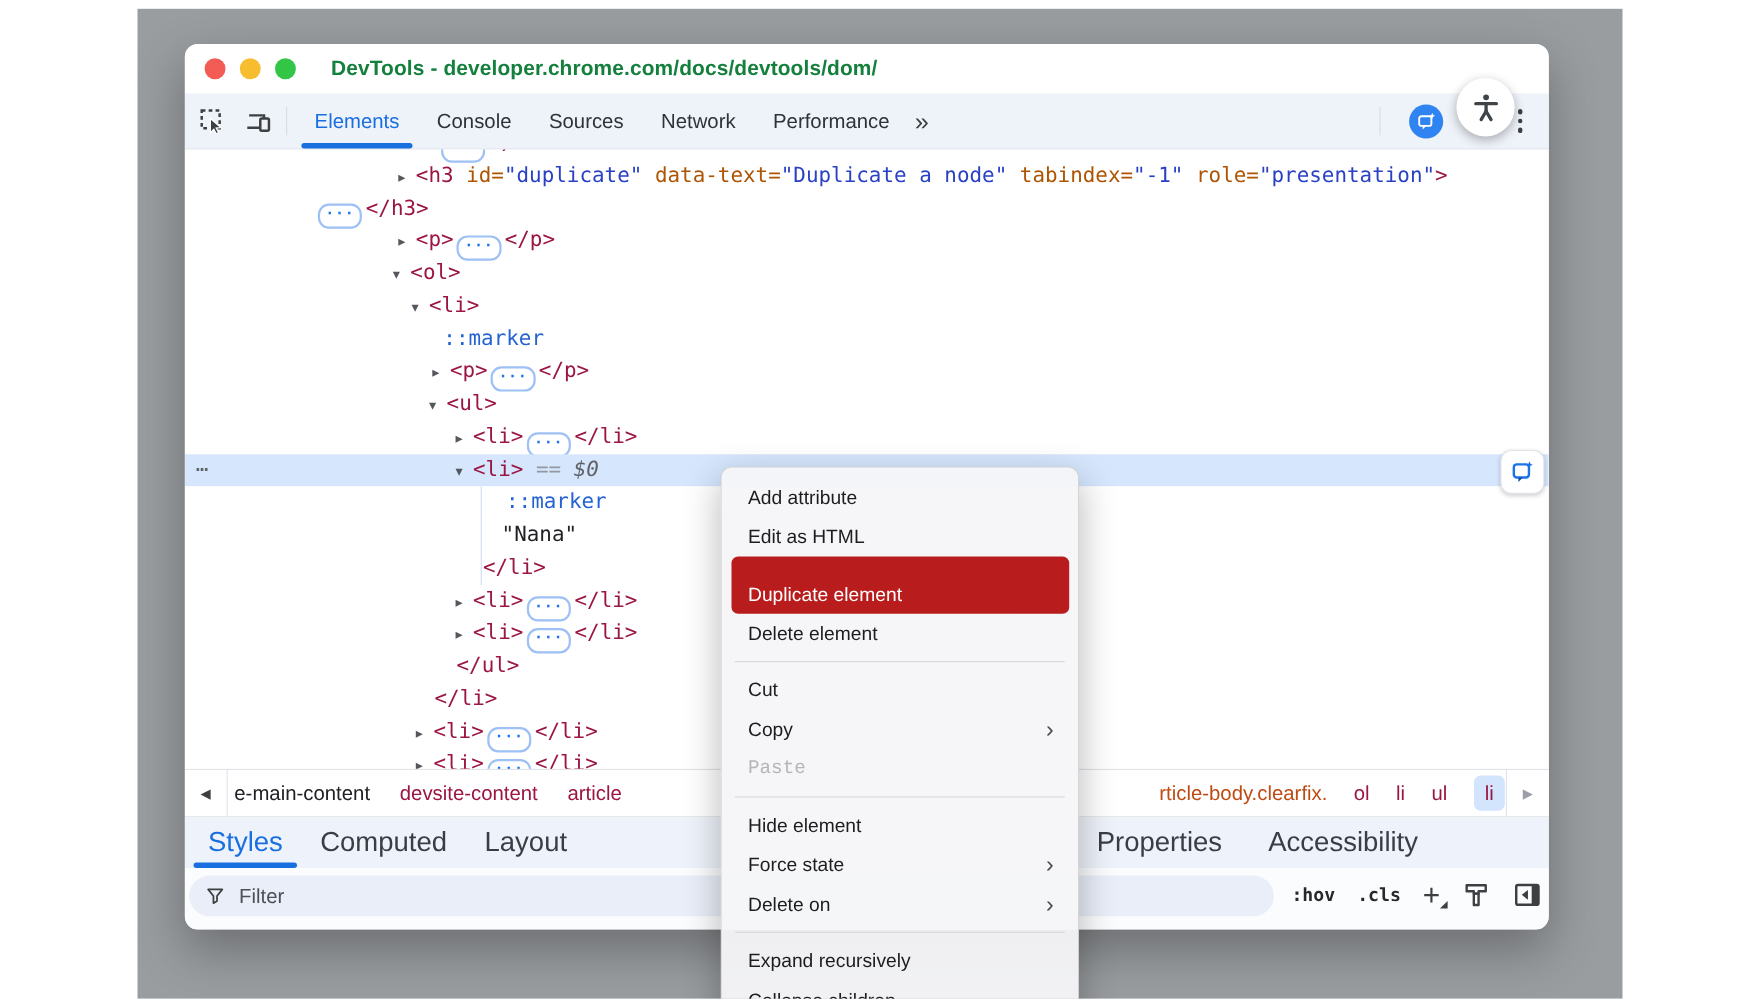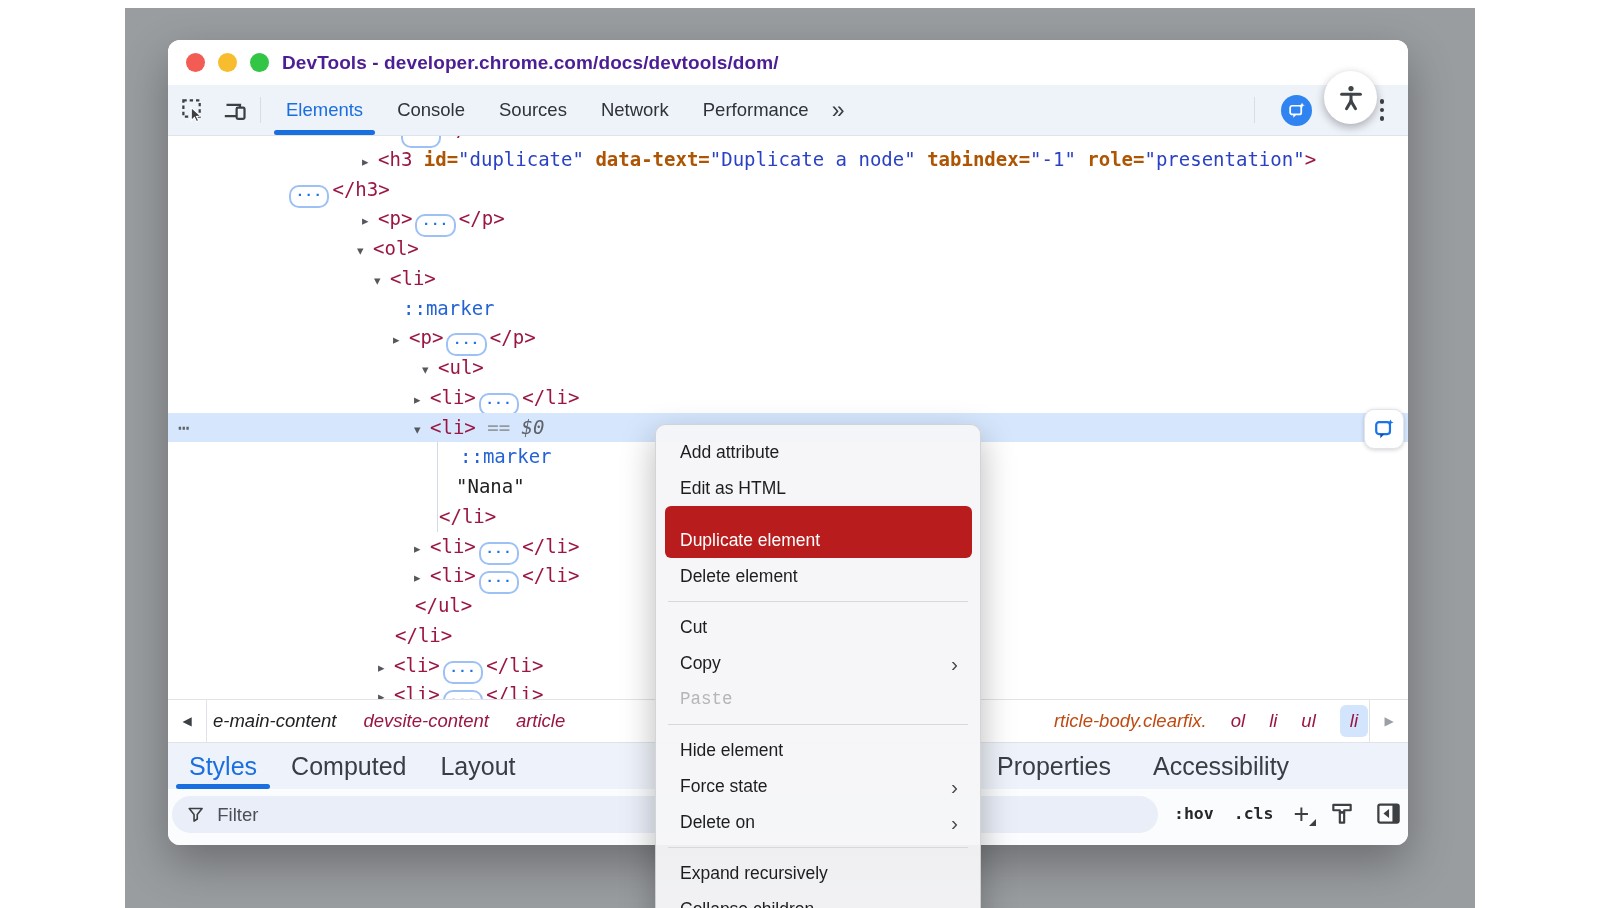--- a/index.html
+++ b/index.html
@@ -9,21 +9,21 @@
   
   .window{position:absolute;left:168px;top:40px;width:1240px;height:805px;background:#fff;
           border-radius:12px;box-shadow:0 18px 45px rgba(0,0,0,.30);overflow:hidden;
           display:flex;flex-direction:column;}
   .titlebar{height:45px;background:#fff;display:flex;align-items:center;flex:0 0 auto;}
   .lights{display:flex;gap:13px;margin-left:18px;}
   .light{width:19px;height:19px;border-radius:50%;}
   .light.red{background:#f25c54;}
   .light.yellow{background:#f7bd2e;}
   .light.green{background:#32c546;}
-  .wtitle{margin-left:13px;font-size:19px;font-weight:700;color:#4c1d95;letter-spacing:.1px;}
+  .wtitle{margin-left:32px;font-size:19px;font-weight:700;color:#15803d;letter-spacing:.1px;}
   
   .toolbar{height:50px;background:#eef2f9;border-bottom:1px solid #dfe3ea;display:flex;
            align-items:center;flex:0 0 auto;position:relative;}
   .tbicon{width:34px;height:34px;display:flex;align-items:center;justify-content:center;margin-left:8px;cursor:pointer;}
   .vdiv{width:1px;height:26px;background:#d8dce3;margin:0 8px;}
   .tabs{display:flex;height:100%;align-items:center;}
   .tab{position:relative;height:100%;display:flex;align-items:center;padding:0 17px;
        font-size:18.5px;font-weight:500;color:#2f3338;cursor:pointer;}
   .tab.active{color:#1a6fe0;}
   .tab.active::after{content:"";position:absolute;left:5px;right:5px;bottom:0;height:5px;
@@ -36,21 +36,21 @@
   .kebab i{width:4.5px;height:4.5px;border-radius:50%;background:#3c4043;display:block;}
   
   .tree{position:relative;height:563px;overflow:hidden;background:#fff;flex:0 0 auto;
         font-family:"DejaVu Sans Mono",monospace;font-size:19px;}
   .trow{position:relative;height:29.75px;line-height:29.75px;white-space:pre;cursor:pointer;}
   .trow.cliptop{margin-top:-21px;}
   .trow.sel{background:#d5e6fd;}
   .arw{display:inline-block;width:16px;margin-left:-16px;color:#54585d;font-size:13px;
        font-family:"DejaVu Sans",sans-serif;}
   .tk-tag{color:#9b1643;}
-  .tk-attr{color:#ad5503;font-weight:bold;}
+  .tk-attr{color:#ad5503;}
   .tk-val{color:#2a41c5;}
   .tk-pseudo{color:#2563d4;}
   .tk-text{color:#202124;}
   .tk-eq{color:#949aa2;}
   .tk-dollar{color:#5f6368;font-style:italic;}
   .pill{display:inline-block;vertical-align:-3px;height:19px;line-height:16px;padding:0 5px;
         border:2px solid #9dc0f5;border-radius:10px;color:#1a73e8;font-size:13px;font-weight:700;
         letter-spacing:1px;margin:0 3px;background:#fff;}
   .rowdots{position:absolute;left:10px;top:0;color:#5f6368;font-size:19px;letter-spacing:1px;}
   .guide{position:absolute;left:269px;top:0;bottom:0;width:1px;background:#d2dbe9;}
@@ -63,21 +63,21 @@
   
   .crumbbar{height:42px;background:#fff;border-top:1px solid #e0e3e8;border-bottom:1px solid #e0e3e8;
             display:flex;align-items:center;position:relative;overflow:hidden;flex:0 0 auto;
             font-size:18.5px;}
   .crumbnav{width:38px;height:100%;display:flex;align-items:center;justify-content:center;
             color:#3c4043;font-size:12px;cursor:pointer;flex:0 0 auto;}
   .crumbnav.left{border-right:1px solid #e0e3e8;}
   .crumbnav.right{border-left:1px solid #e0e3e8;color:#9aa0a6;position:absolute;right:0;top:0;background:#fff;}
   .crumbs-l{display:flex;gap:27px;margin-left:6px;align-items:center;white-space:nowrap;}
   .crumbs-r{position:absolute;right:40px;top:0;height:100%;display:flex;gap:24px;align-items:center;white-space:nowrap;}
-  .crumb{cursor:pointer;font-style:italic;}
+  .crumb{cursor:pointer;}
   .crumb.dark{color:#202124;}
   .crumb.tag{color:#9b1643;}
   .crumb.cls{color:#bf4a12;}
   .crumb.selected{background:#d3e4fd;border-radius:6px;padding:5px 10px;}
   
   .paneltabs{height:46px;background:#eef2fa;display:flex;align-items:center;flex:0 0 auto;
              font-size:25px;color:#3a3e44;position:relative;}
   .ptab{position:relative;height:100%;display:flex;align-items:center;padding:0 17px;cursor:pointer;font-weight:500;}
   .ptab.active{color:#1a6fe0;}
   .ptab.active::after{content:"";position:absolute;left:4px;right:4px;bottom:0;height:5px;
@@ -169,21 +169,21 @@
 
   <div class="tree">
       <div class="trow cliptop" style="padding-left: 230px;"><span class="pill">···</span><span class="tk-tag">&lt;/h2&gt;</span></div>
       <div class="trow" style="padding-left: 210px;"><span class="arw">▸</span><span class="tk-tag">&lt;h3</span><span class="tk-attr"> id=</span><span class="tk-val">"duplicate"</span><span class="tk-attr"> data-text=</span><span class="tk-val">"Duplicate a node"</span><span class="tk-attr"> tabindex=</span><span class="tk-val">"-1"</span><span class="tk-attr"> role=</span><span class="tk-val">"presentation"</span><span class="tk-tag">&gt;</span></div>
       <div class="trow" style="padding-left: 118px;"><span class="pill">···</span><span class="tk-tag">&lt;/h3&gt;</span></div>
       <div class="trow" style="padding-left: 210px;"><span class="arw">▸</span><span class="tk-tag">&lt;p&gt;</span><span class="pill">···</span><span class="tk-tag">&lt;/p&gt;</span></div>
       <div class="trow" style="padding-left: 205px;"><span class="arw">▾</span><span class="tk-tag">&lt;ol&gt;</span></div>
       <div class="trow" style="padding-left: 222px;"><span class="arw">▾</span><span class="tk-tag">&lt;li&gt;</span></div>
       <div class="trow" style="padding-left: 235px;"><span class="tk-pseudo">::marker</span></div>
       <div class="trow" style="padding-left: 241px;"><span class="arw">▸</span><span class="tk-tag">&lt;p&gt;</span><span class="pill">···</span><span class="tk-tag">&lt;/p&gt;</span></div>
-      <div class="trow" style="padding-left: 238px; margin-left: 32px;"><span class="arw">▾</span><span class="tk-tag">&lt;ul&gt;</span></div>
+      <div class="trow" style="padding-left: 238px;"><span class="arw">▾</span><span class="tk-tag">&lt;ul&gt;</span></div>
       <div class="trow" style="padding-left: 262px;"><span class="arw">▸</span><span class="tk-tag">&lt;li&gt;</span><span class="pill">···</span><span class="tk-tag">&lt;/li&gt;</span></div>
       <div class="trow sel" style="padding-left: 262px;"><span class="rowdots">⋯</span><span class="arw">▾</span><span class="tk-tag">&lt;li&gt;</span><span class="tk-eq"> == </span><span class="tk-dollar">$0</span><span class="aibtn"><svg width="22" height="22" viewBox="0 0 24 24">
             <rect x="3.5" y="4.5" width="15" height="13" rx="3" fill="none" stroke="#1a73e8" stroke-width="2.4"></rect>
             <path d="M8 17.5 L8 22 L12.5 17.5 Z" fill="#174ea6"></path>
             <path d="M19 1.5 l1 2.3 2.3 1 -2.3 1 -1 2.3 -1-2.3 -2.3-1 2.3-1 Z" fill="#1a73e8"></path>
           </svg></span></div>
       <div class="trow" style="padding-left: 292px;"><span class="guide"></span><span class="tk-pseudo">::marker</span></div>
       <div class="trow" style="padding-left: 288px;"><span class="guide"></span><span class="tk-text">"Nana"</span></div>
       <div class="trow" style="padding-left: 271px;"><span class="guide"></span><span class="tk-tag">&lt;/li&gt;</span></div>
       <div class="trow" style="padding-left: 262px;"><span class="arw">▸</span><span class="tk-tag">&lt;li&gt;</span><span class="pill">···</span><span class="tk-tag">&lt;/li&gt;</span></div>

